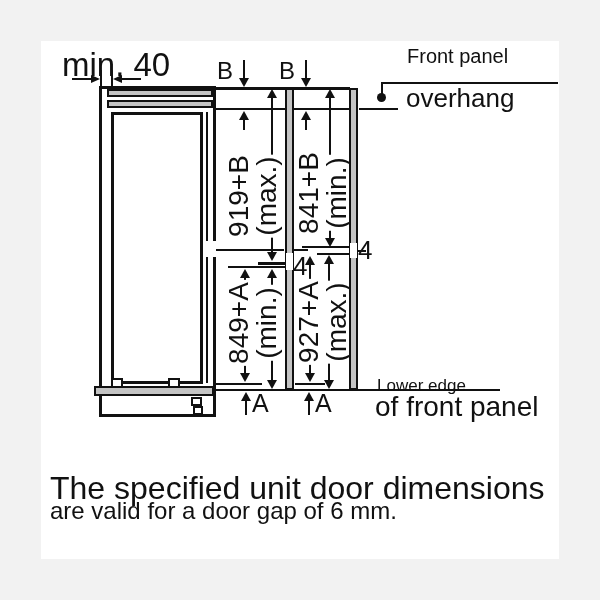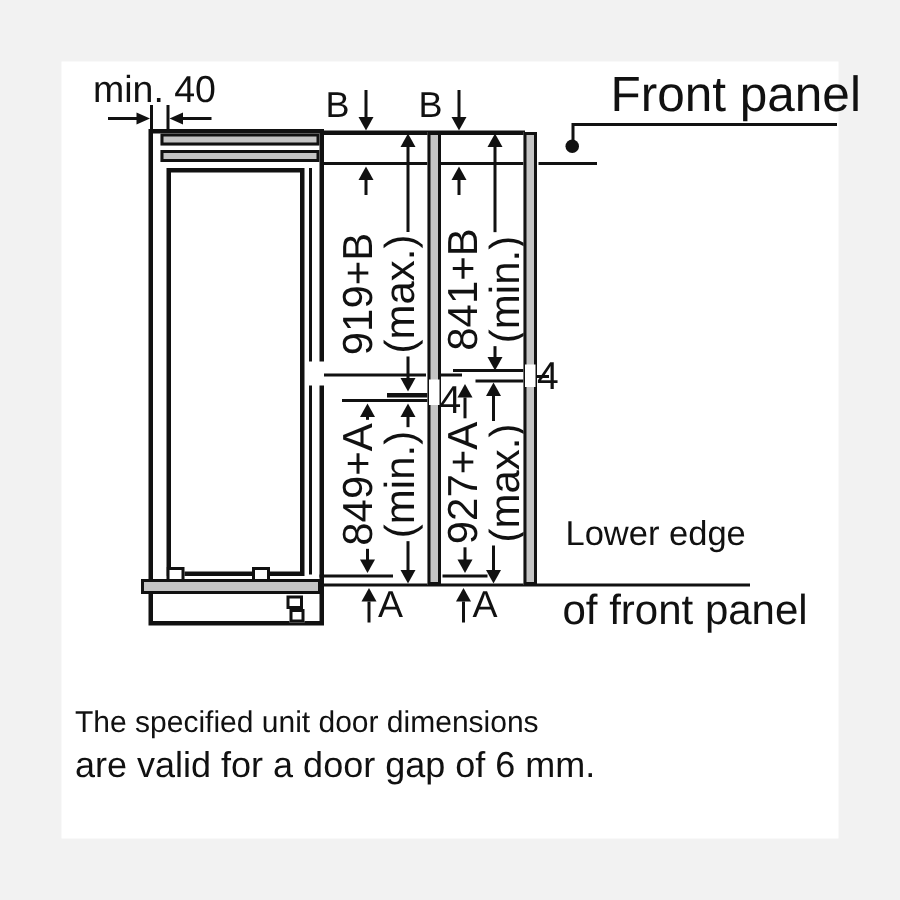--- a/index.html
+++ b/index.html
@@ -30,21 +30,21 @@
   <div class="bar" style="left:107px;top:100px;width:106px;height:8px"></div>
   <div class="box" style="left:111px;top:112px;width:92px;height:272px"></div>
   <div class="ln" style="left:206px;top:112px;width:2px;height:271px"></div>
   <div class="patch" style="left:204px;top:241px;width:13px;height:16px"></div>
   <div class="box" style="left:111px;top:378px;width:12px;height:10px;border-width:2px"></div>
   <div class="box" style="left:168px;top:378px;width:12px;height:10px;border-width:2px"></div>
   <div class="bar" style="left:94px;top:386px;width:120px;height:10px"></div>
   <div class="box" style="left:191px;top:397px;width:11px;height:9px;border-width:2px"></div>
   <div class="box" style="left:193px;top:406px;width:10px;height:9px;border-width:2px"></div>
 
-  <div class="txt" style="left:62px;top:48px;font-size:25px">min. 40</div>
+  <div class="txt" style="left:62px;top:48px;font-size:33px">min. 40</div>
   <div class="ln" style="left:100px;top:70px;width:2px;height:17px"></div>
   <div class="ln" style="left:111px;top:70px;width:2px;height:17px"></div>
   <div class="ln" style="left:72px;top:78px;width:20px;height:2px"></div>
   <div class="ah rt" style="left:91px;top:75px"></div>
   <div class="ln" style="left:121px;top:78px;width:20px;height:2px"></div>
   <div class="ah lt" style="left:113px;top:75px"></div>
 
   <div class="ln" style="left:216px;top:87px;width:134px;height:3px"></div>
   <div class="ln" style="left:216px;top:108px;width:69px;height:2px"></div>
   <div class="ln" style="left:294px;top:108px;width:55px;height:2px"></div>
@@ -54,24 +54,25 @@
   <div class="ln" style="left:243px;top:60px;width:2px;height:19px"></div>
   <div class="ah dn" style="left:239px;top:78px"></div>
   <div class="txt" style="left:279px;top:59px;font-size:24px">B</div>
   <div class="ln" style="left:305px;top:60px;width:2px;height:19px"></div>
   <div class="ah dn" style="left:301px;top:78px"></div>
   <div class="ah up" style="left:239px;top:111px"></div>
   <div class="ln" style="left:243px;top:120px;width:2px;height:10px"></div>
   <div class="ah up" style="left:301px;top:111px"></div>
   <div class="ln" style="left:305px;top:120px;width:2px;height:10px"></div>
 
-  <div class="txt" style="left:407px;top:46px;font-size:33px">Front panel</div>
+  <div class="txt" style="left:407px;top:46px;font-size:20px">Front panel</div>
   <div class="ln" style="left:381px;top:82px;width:177px;height:2px"></div>
   <div class="ln" style="left:381px;top:84px;width:2px;height:10px"></div>
   <div style="position:absolute;left:377px;top:93px;width:9px;height:9px;border-radius:50%;background:var(--ink,#111)"></div>
+  <div class="txt" style="left:406px;top:85px;font-size:26px">overhang</div>
 
   <div class="ah up" style="left:267px;top:89px"></div>
   <div class="ln" style="left:271px;top:98px;width:2px;height:156px"></div>
   <div class="ah dn" style="left:267px;top:252px"></div>
 
   <div class="ah up" style="left:325px;top:89px"></div>
   <div class="ln" style="left:329px;top:98px;width:2px;height:141px"></div>
   <div class="ah dn" style="left:325px;top:238px"></div>
 
   <div class="ah up" style="left:240px;top:269px"></div>
@@ -99,21 +100,21 @@
   <div class="ln" style="left:295px;top:383px;width:30px;height:2px"></div>
   <div class="ln" style="left:213px;top:389px;width:287px;height:2px"></div>
 
   <div class="ah up" style="left:241px;top:392px"></div>
   <div class="ln" style="left:245px;top:401px;width:2px;height:14px"></div>
   <div class="txt" style="left:252px;top:391px;font-size:25px">A</div>
   <div class="ah up" style="left:304px;top:392px"></div>
   <div class="ln" style="left:308px;top:401px;width:2px;height:14px"></div>
   <div class="txt" style="left:315px;top:391px;font-size:25px">A</div>
 
-  <div class="txt" style="left:377px;top:344px;font-size:23px">Lower edge</div>
+  <div class="txt" style="left:377px;top:377px;font-size:17px">Lower edge</div>
   <div class="txt" style="left:375px;top:393px;font-size:28px">of front panel</div>
 
   <div class="txt rot" style="left:239px;top:196px">919+B</div>
   <div class="txt rot" style="left:267px;top:196px">(max.)</div>
   <div class="txt rot" style="left:309px;top:193px">841+B</div>
   <div class="txt rot" style="left:337px;top:193px">(min.)</div>
   <div class="txt rot" style="left:239px;top:323px">849+A</div>
   <div class="txt rot" style="left:267px;top:323px">(min.)</div>
   <div class="txt rot" style="left:309px;top:322px">927+A</div>
   <div class="txt rot" style="left:337px;top:322px">(max.)</div>
@@ -121,16 +122,16 @@
   <div class="bar" style="left:285px;top:88px;width:9px;height:302px"></div>
   <div class="patch" style="left:286px;top:253px;width:7px;height:17px"></div>
   <div class="bar" style="left:349px;top:88px;width:9px;height:302px"></div>
   <div class="patch" style="left:350px;top:243px;width:7px;height:15px"></div>
 
   <div class="ln" style="left:294px;top:249px;width:14px;height:2px"></div>
   <div class="txt" style="left:293px;top:253px;font-size:26px">4</div>
   <div class="ln" style="left:358px;top:250px;width:8px;height:2px"></div>
   <div class="txt" style="left:358px;top:237px;font-size:26px">4</div>
 
-  <div class="txt" style="left:50px;top:472px;font-size:20px">The specified unit door dimensions</div>
+  <div class="txt" style="left:50px;top:472px;font-size:32px">The specified unit door dimensions</div>
   <div class="txt" style="left:50px;top:499px;font-size:24px">are valid for a door gap of 6 mm.</div>
 
 </div>
 
 </body></html>

